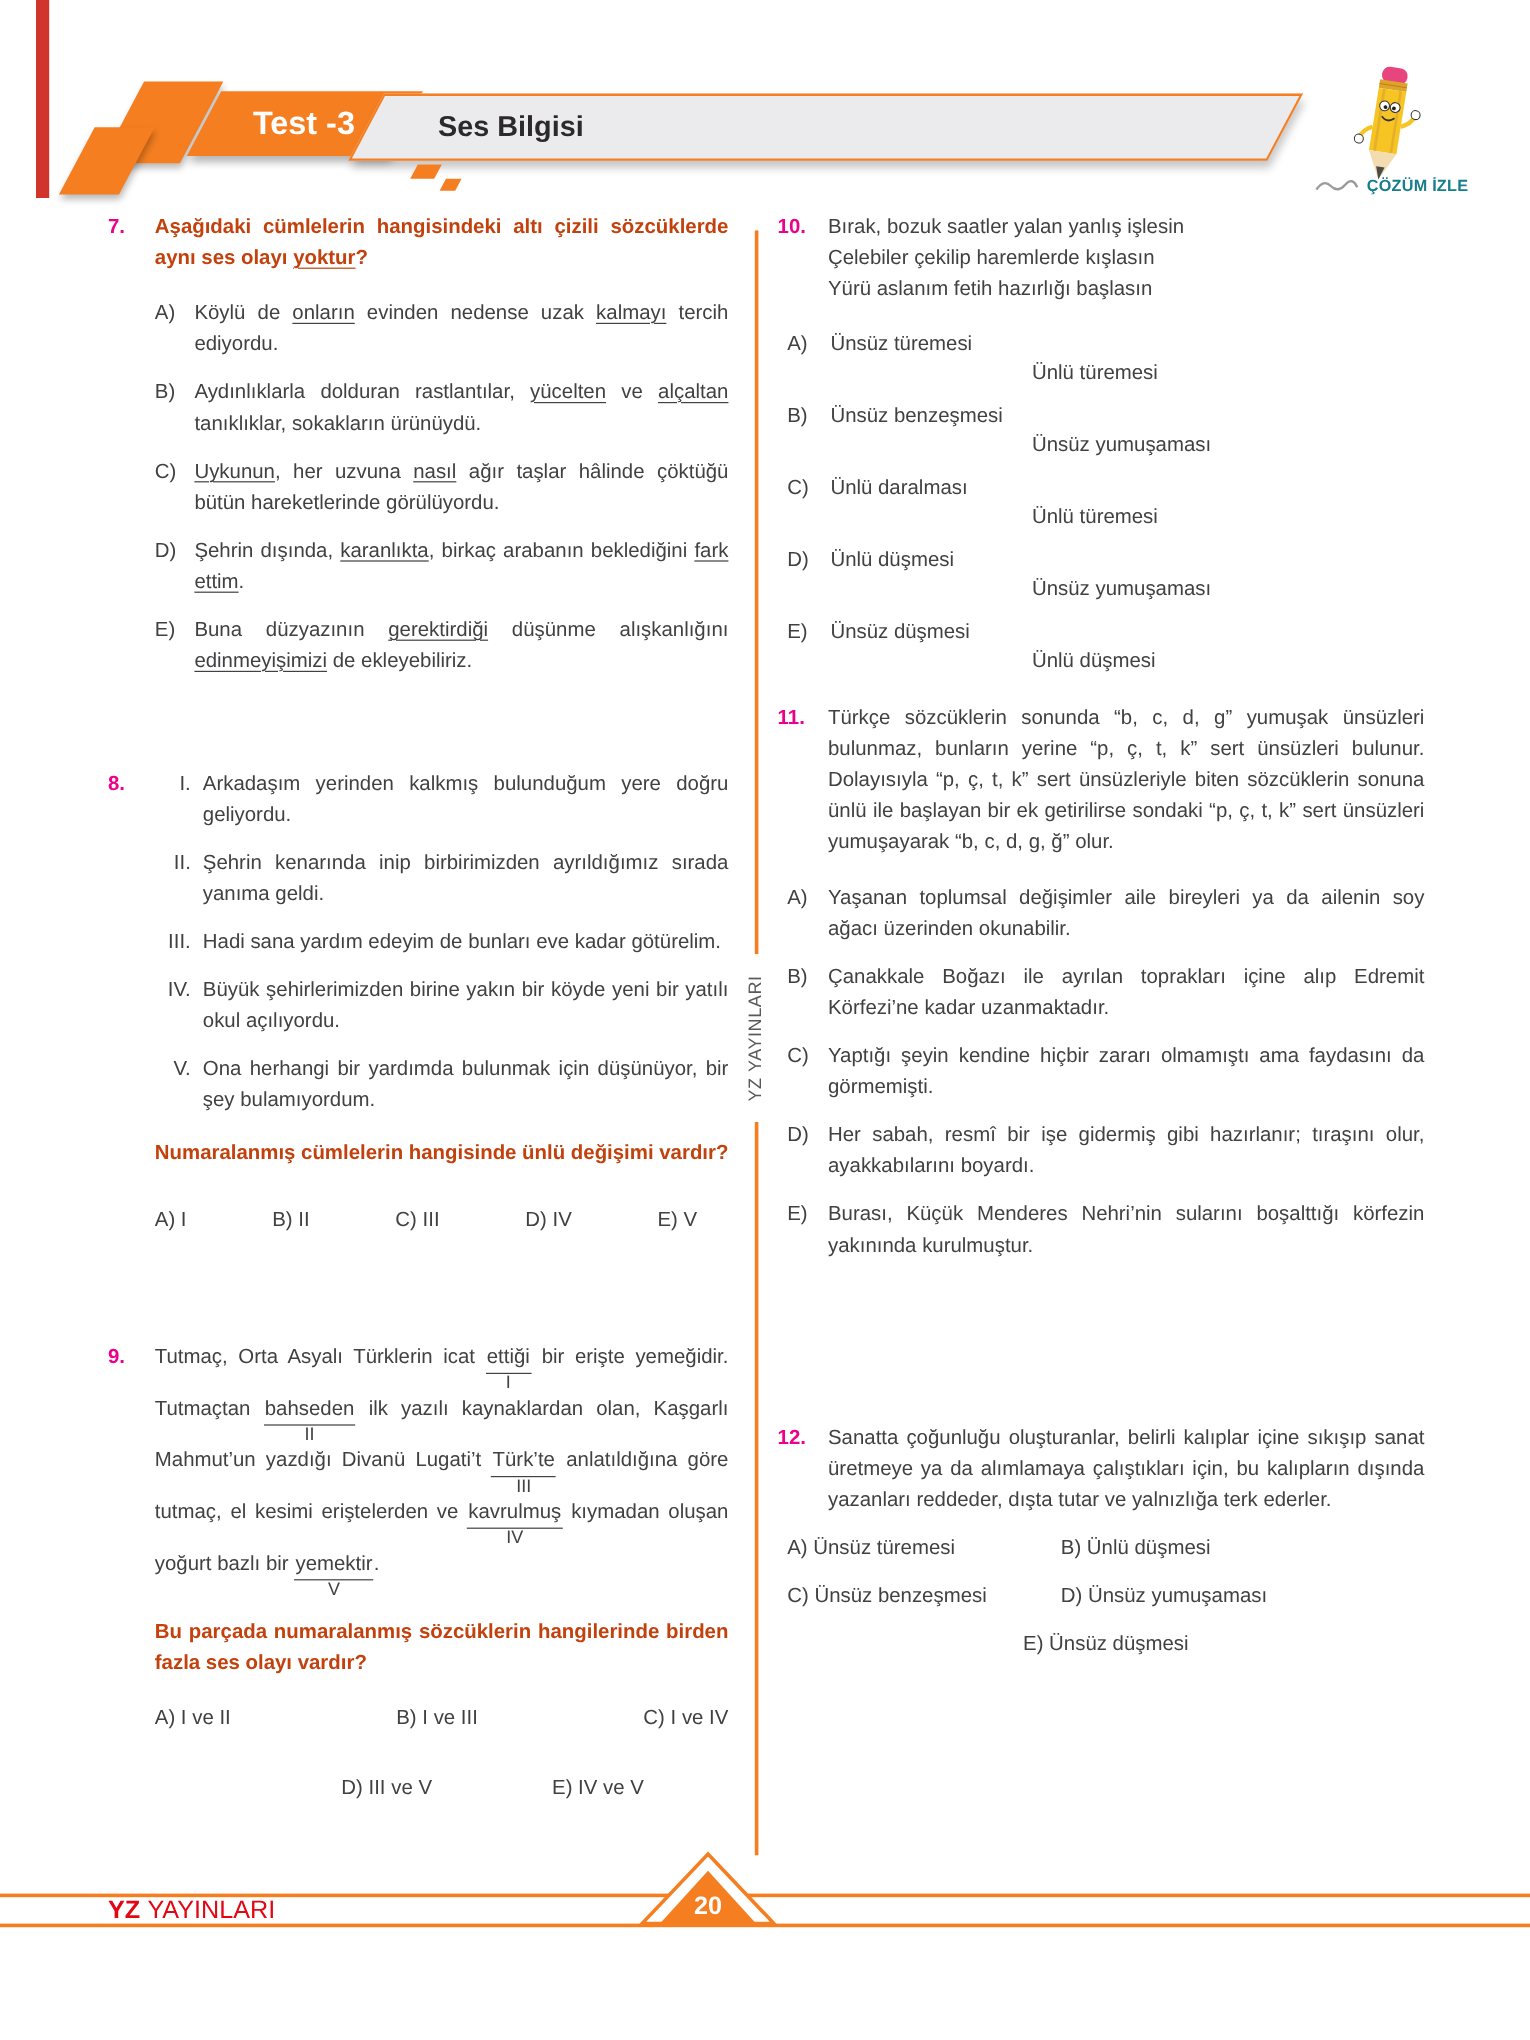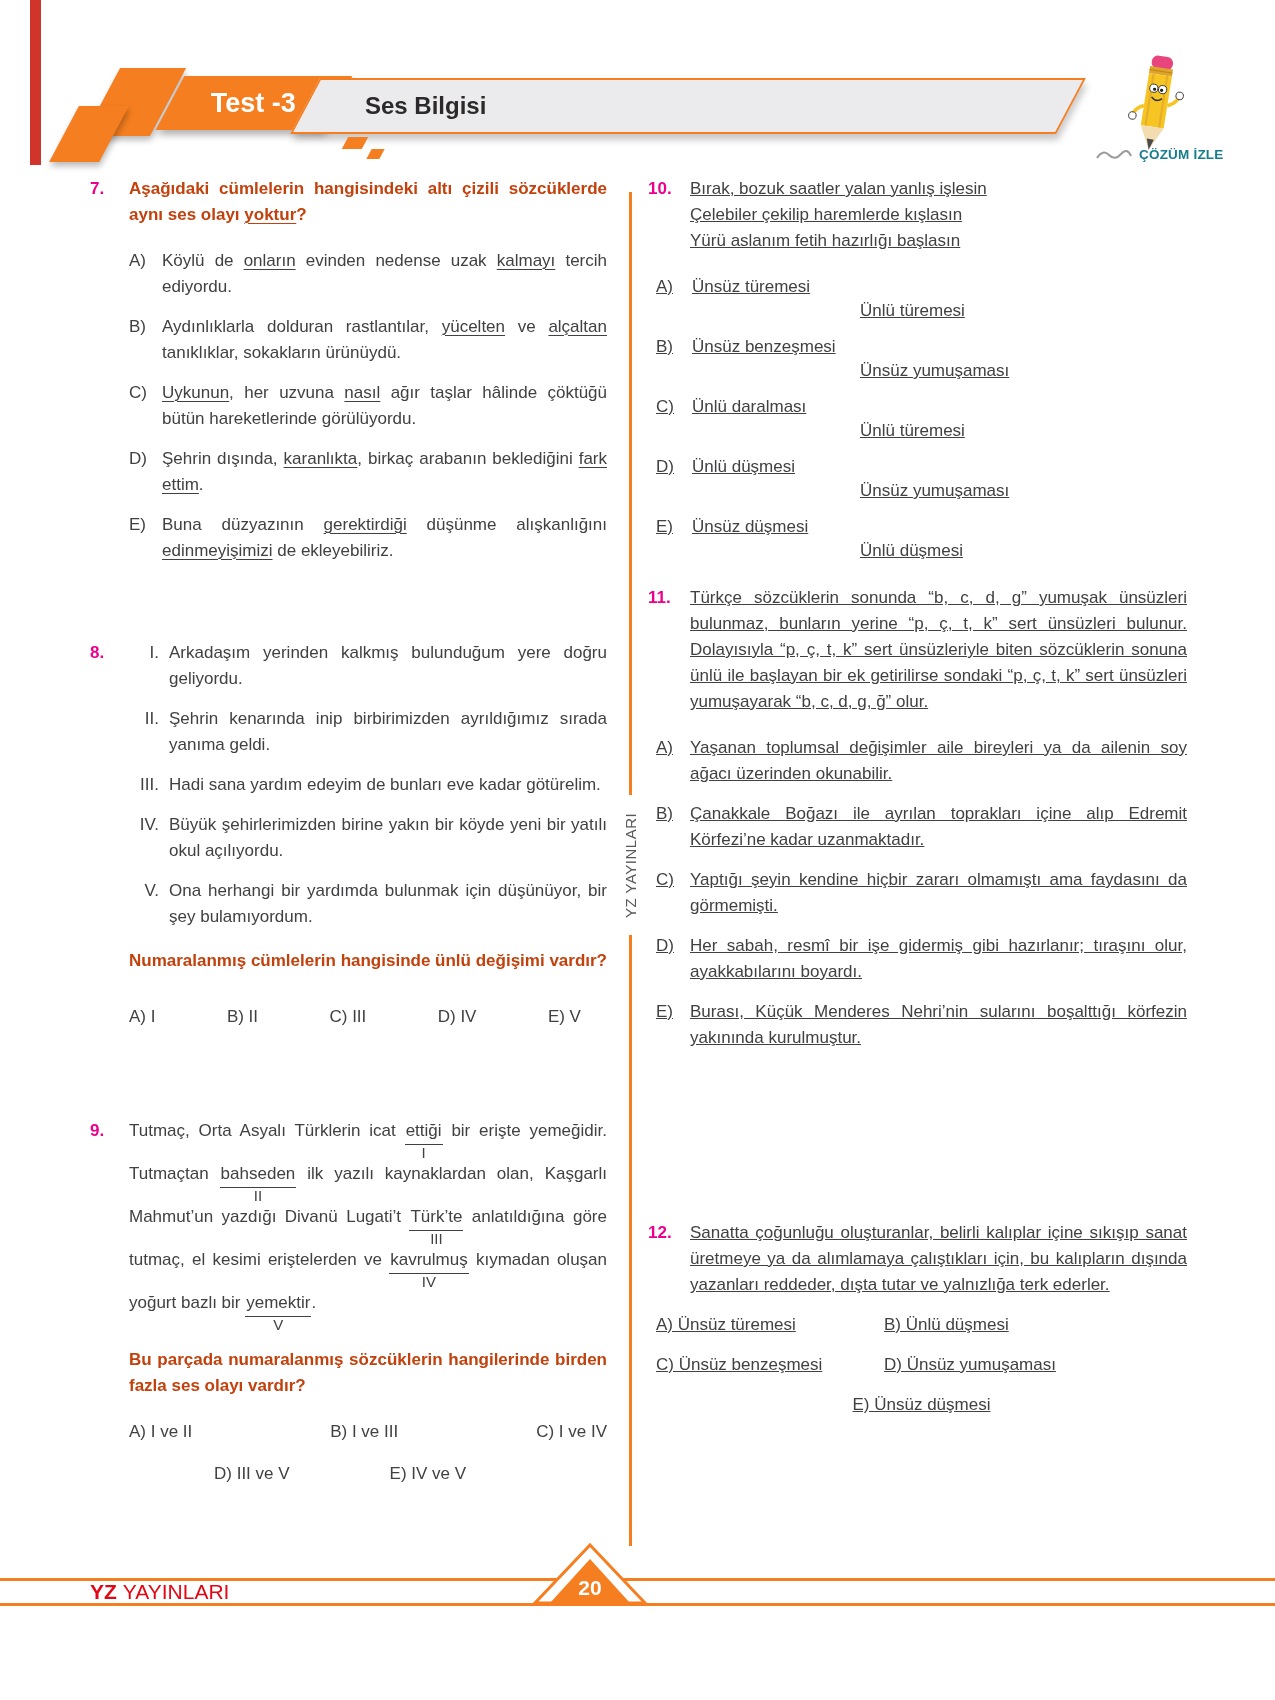--- a/index.html
+++ b/index.html
@@ -36,21 +36,21 @@
          writing-mode:vertical-rl;transform:rotate(180deg);
          display:flex;align-items:center;justify-content:center;
          color:#58595b;font-size:15px;letter-spacing:.5px;}
 
   
   .q{position:absolute;font-size:17px;line-height:1.53;}
   .colL{left:90px;width:517px;}
   .colR{left:648px;width:539px;}
   .num{position:absolute;left:0;top:0;font-weight:bold;color:#ec008c;}
   .colL .body{margin-left:39px;}
-  .colR .body{margin-left:42px;text-decoration:underline;}
+  .colR .body{margin-left:42px;}
   .stem{font-weight:bold;color:#c2410c;text-align:justify;margin-top:18px;}
   .para{text-align:justify;}
   .u{text-decoration:underline;text-underline-offset:3px;text-decoration-thickness:1px;}
   .nowrap{white-space:nowrap;text-align:left;}
 
   .opt{display:flex;margin-top:14px;}
   .opt .ol{flex:0 0 33px;}
   .opt .ot{flex:1;text-align:justify;}
   .colR .opt{margin-left:-34px;}
   .colR .opt .ol{flex:0 0 34px;}
@@ -58,21 +58,21 @@
   .ritem{display:flex;margin-top:14px;}
   .ritem.first{margin-top:0;}
   .ritem .rn{flex:0 0 30px;text-align:right;margin-right:10px;}
   .ritem .rt{flex:1;text-align:justify;}
   .q8opts{display:flex;justify-content:space-between;width:452px;margin-top:30px;}
 
   .nw{display:inline-block;vertical-align:top;text-align:center;}
   .nw .w{display:block;line-height:26px;border-bottom:1.4px solid #414042;padding:0 1px;}
   .nw .n{display:block;font-size:15px;line-height:16px;}
   .q9r1{display:flex;justify-content:space-between;margin-top:20px;}
-  .q9r2{display:flex;margin-top:16px;}
+  .q9r2{display:flex;margin-top:32px;justify-content:center;}
   .q9r2 .d1{margin-left:85px;}
   .q9r2 .d2{margin-left:100px;}
 
   .optA{display:flex;margin-top:10px;margin-left:-34px;}
   .optA.first{margin-top:20px;}
   .optA .ol{flex:0 0 36px;}
   .optA .c1{flex:0 0 168px;}
   .optA .c2{flex:1;margin-top:24px;}
 
   .grid{margin-left:-34px;}
@@ -269,21 +269,21 @@
         <span class="ol">D)</span>
           <span class="ot">Her sabah, resmî bir işe gidermiş gibi hazırlanır; tıraşını olur, ayakkabılarını boyardı.</span>
       </div>
       <div class="opt">
         <span class="ol">E)</span>
           <span class="ot">Burası, Küçük Menderes Nehri’nin sularını boşalttığı körfezin yakınında kurulmuştur.</span>
       </div>
     </div>
   </div>
 
-  <div class="q colR" style="top:1220px;">
+  <div class="q colR" style="top:1185px;">
     <span class="num">12.</span>
     <div class="body">
       <div class="para">Sanatta çoğunluğu oluşturanlar, belirli kalıplar içine sıkışıp sanat üretmeye ya da alımlamaya çalıştıkları için, bu kalıpların dışında yazanları reddeder, dışta tutar ve yalnızlığa terk ederler.</div>
       <div class="grid">
         <div class="grow">
           <span class="gc1">A) Ünsüz türemesi</span>
           <span class="gc2">B) Ünlü düşmesi</span>
         </div>
         <div class="grow">
           <span class="gc1">C) Ünsüz benzeşmesi</span>

